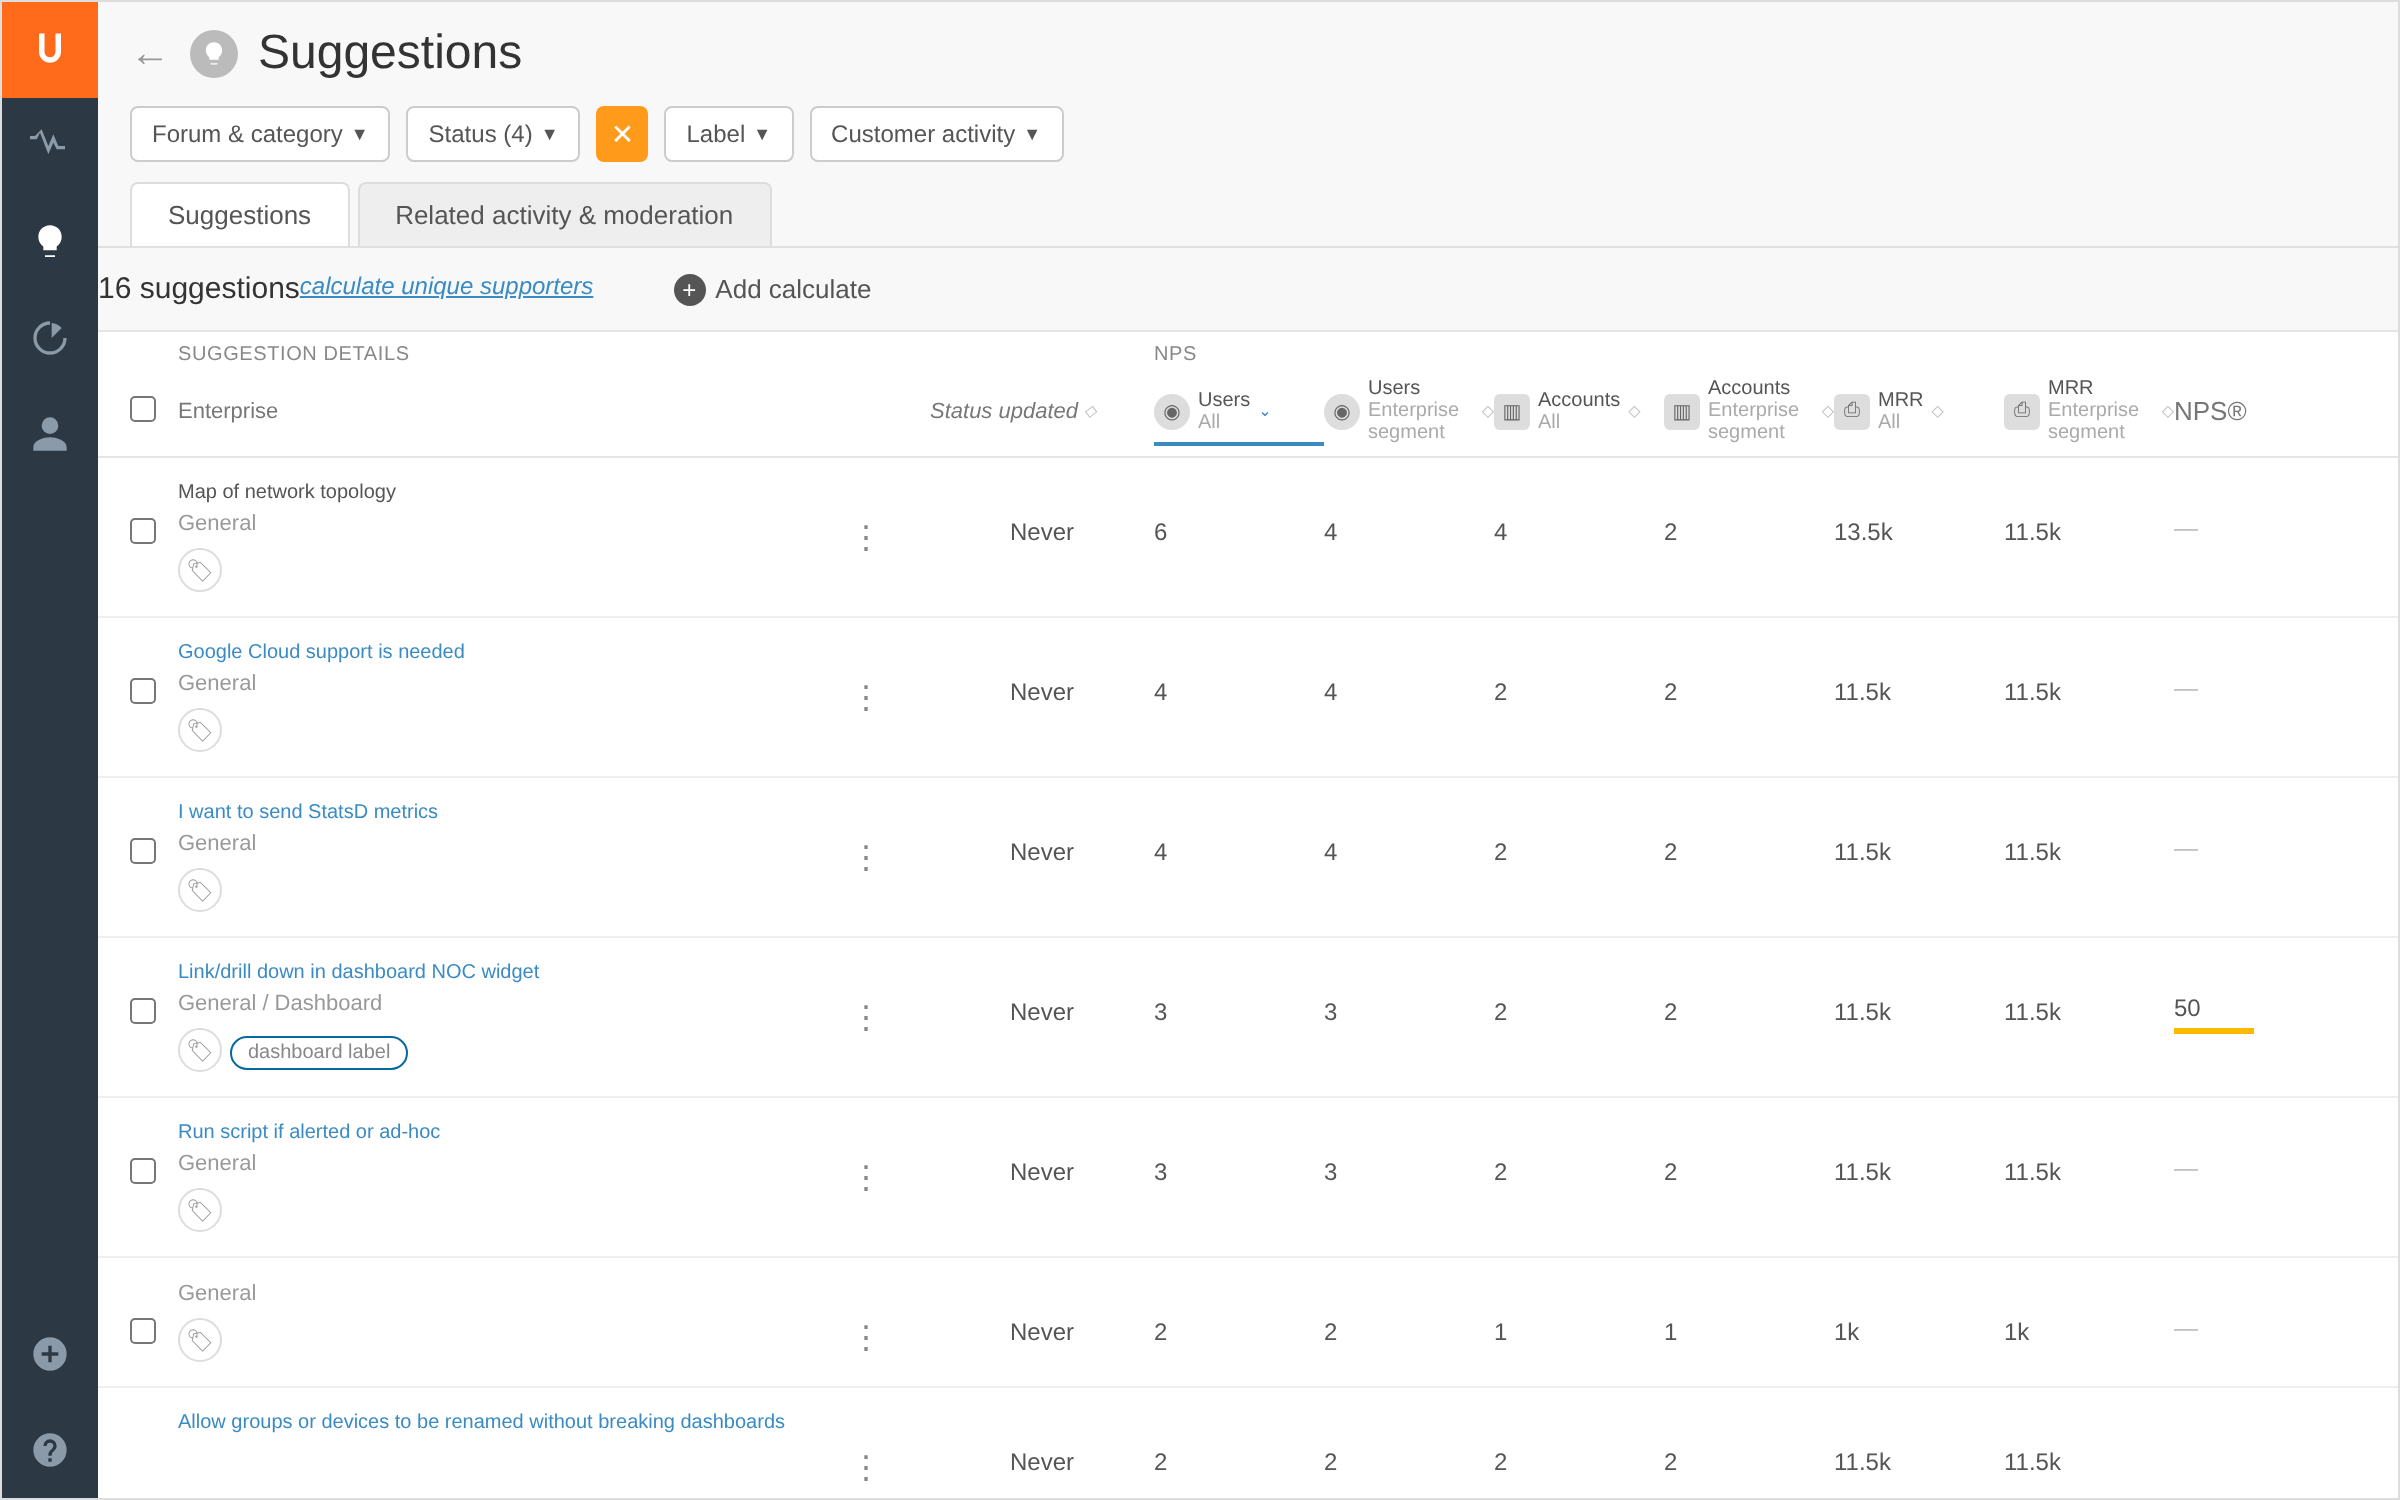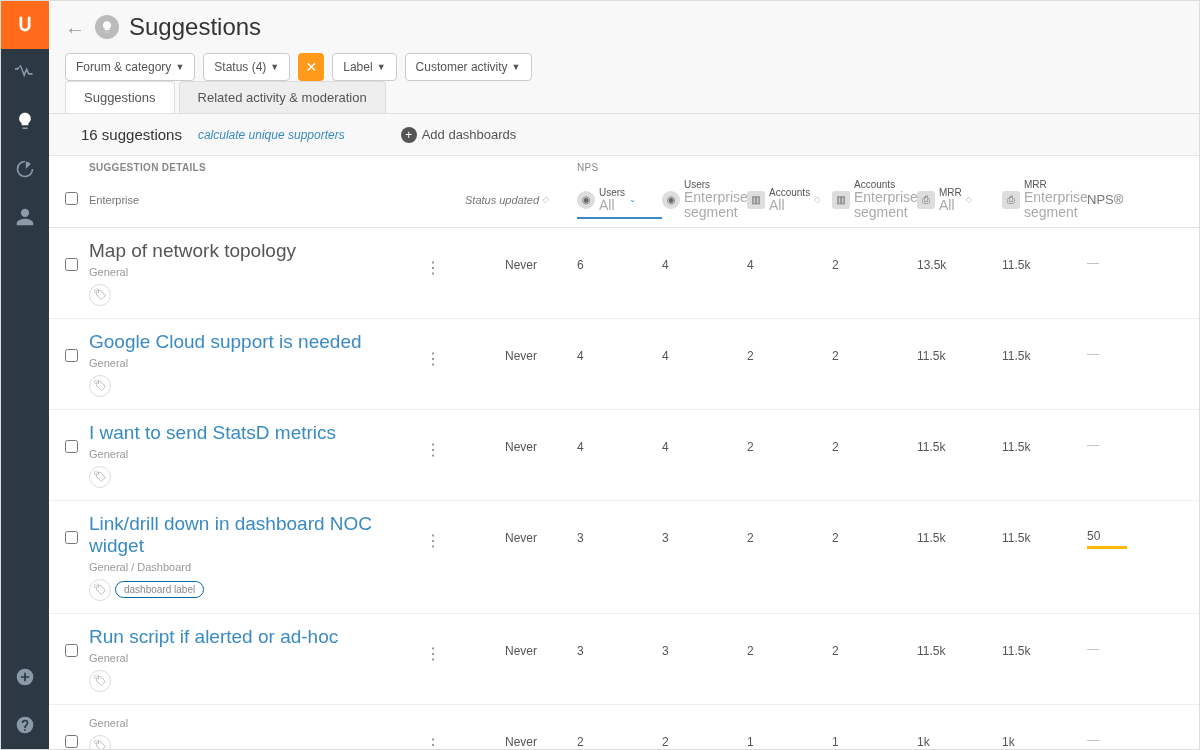--- a/index.html
+++ b/index.html
@@ -18,63 +18,63 @@
 
 .main { flex: 1; display: flex; flex-direction: column; background: #f8f8f8; overflow: hidden; }
 
 
 .header { padding: 12px 16px 0 16px; background: #f8f8f8; border-bottom: 1px solid #e0e0e0; }
 .title-row { display: flex; align-items: center; gap: 10px; margin-bottom: 12px; }
 .back-arrow { color: #999; font-size: 20px; cursor: pointer; }
 .bulb-circle { width: 24px; height: 24px; border-radius: 50%; background: #bbb; display: flex; align-items: center; justify-content: center; color: #fff; font-size: 14px; }
 .page-title { font-size: 24px; font-weight: 300; color: #333; }
 
-.filters-row { display: flex; gap: 8px; }
+.filters-row { display: flex; gap: 8px; margin-bottom: 10px; }
 .filter-btn { border: 1px solid #ccc; background: #fff; border-radius: 4px; padding: 5px 10px; font-size: 12px; color: #555; cursor: pointer; display: inline-flex; align-items: center; gap: 4px; }
 .filter-btn .caret { font-size: 9px; }
 .filter-clear { width: 26px; height: 28px; background: #ff9a1a; color: #fff; border: none; border-radius: 4px; font-size: 14px; cursor: pointer; display: inline-flex; align-items: center; justify-content: center; }
 
 .tabs-row { display: flex; gap: 4px; }
 .tab { padding: 8px 18px; border: 1px solid #ddd; border-bottom: none; background: #eee; color: #555; font-size: 13px; cursor: pointer; border-radius: 4px 4px 0 0; }
 .tab.active { background: #fff; }
 
 
-.subheader { display: flex; align-items: center; gap: 16px; padding: 12px 32px; border-bottom: 1px solid #e5e5e5; background: #f8f8f8; }
+.subheader { display: flex; padding: 12px 0; border-bottom: 1px solid #e5e5e5; background: #f8f8f8; }
 .count-text { font-size: 15px; color: #333; font-weight: 400; }
-.calc-link { font-size: 12px; color: #3a8bc3; font-style: italic; cursor: pointer; }
+.calc-link { font-size: 12px; color: #3a8bc3; font-style: italic; text-decoration: underline; cursor: pointer; }
 .add-sugg { display: inline-flex; align-items: center; gap: 5px; color: #555; font-size: 13px; cursor: pointer; margin-left: 40px; }
 .add-plus { width: 16px; height: 16px; border-radius: 50%; background: #555; color: #fff; font-size: 12px; display: inline-flex; align-items: center; justify-content: center; }
 
 
 .table-wrap { flex: 1; overflow-y: auto; background: #fff; }
 
 .header-groups { display: flex; padding: 6px 16px 0 16px; font-size: 10px; color: #888; letter-spacing: 0.3px; border-bottom: 0; }
-.hg-details { width: 512px; padding-left: 24px; font-weight: bold; }
+.hg-details { width: 512px; padding-left: 24px; }
 .hg-reach { flex: 1; }
 .hg-nps { width: 40px; text-align: left; }
 
 .table-head { display: flex; align-items: center; padding: 6px 16px; border-bottom: 1px solid #e5e5e5; background: #fff; }
 .col-chk { width: 24px; }
 .col-sugg { width: 336px; font-size: 11px; color: #777; }
 .col-status { width: 112px; font-size: 11px; color: #777; display: flex; align-items: center; gap: 3px; font-style: italic; }
 .col-reach { width: 85px; display: flex; align-items: center; gap: 4px; font-size: 10px; color: #555; }
 .col-reach.sorted { border-bottom: 2px solid #3a8bc3; padding-bottom: 4px; margin-bottom: -6px; }
 .col-reach .rh-lbl { display: flex; flex-direction: column; line-height: 1.1; }
-.col-reach .rh-lbl .sub { color: #aaa; font-size: 14px; }
+.col-reach .rh-lbl .sub { color: #aaa; font-size: 10px; }
 .col-nps { width: 40px; font-size: 13px; color: #777; }
 .sort-ic { font-size: 8px; color: #bbb; }
 .sort-ic.active { color: #3a8bc3; }
 
 .rh-icon { width: 18px; height: 18px; border-radius: 50%; background: #ddd; display: inline-flex; align-items: center; justify-content: center; font-size: 10px; color: #666; flex-shrink: 0; }
 .rh-icon.acct { border-radius: 3px; }
 
 .row { display: flex; align-items: flex-start; padding: 12px 16px; border-bottom: 1px solid #eee; }
 .row .col-chk { padding-top: 18px; }
 .row-details { width: 336px; }
-.row-title { color: #3a8bc3; font-size: 19px; font-weight: 500; margin-bottom: 4px; cursor: pointer; }
+.row-title { color: #3a8bc3; font-size: 10px; font-weight: 500; margin-bottom: 4px; cursor: pointer; }
 .row-title.muted { color: #555; }
 .row-meta { font-size: 11px; color: #999; margin-bottom: 6px; }
 .tag-icon { width: 22px; height: 22px; border: 1px solid #ddd; border-radius: 50%; display: inline-flex; align-items: center; justify-content: center; color: #999; font-size: 11px; }
 .tag-pill { display: inline-flex; align-items: center; gap: 4px; border: 1px solid #0369a1; border-radius: 11px; padding: 2px 8px; font-size: 10px; color: #888; margin-left: 4px; }
 .row-actions { width: 40px; display: flex; align-items: center; padding-top: 18px; color: #888; font-size: 16px; cursor: pointer; }
 .row-status { width: 112px; padding-top: 18px; font-size: 12px; color: #555; text-align: center; }
 .row-val { width: 85px; padding-top: 18px; font-size: 12px; color: #555; }
 .row-nps { width: 40px; padding-top: 16px; font-size: 12px; color: #555; }
 .nps-bar { height: 3px; background: #ffb800; margin-top: 3px; }
 .row-nps .dash { color: #bbb; }
@@ -163,21 +163,21 @@
         <div class="tab active">Suggestions</div>
         <div class="tab">Related activity &amp; moderation</div>
       </div>
     </div>
 
     <div class="subheader">
       <span class="count-text">16 suggestions</span>
       <a class="calc-link">calculate unique supporters</a>
       <span class="add-sugg">
         <span class="add-plus">+</span>
-        <span>Add dashboards</span>
+        <span>Add calculate</span>
       </span>
     </div>
 
     <div class="table-wrap">
       <div class="header-groups">
         <div class="hg-details">SUGGESTION DETAILS</div>
         <div class="hg-nps">NPS</div>
       </div>
 
       <div class="table-head">

